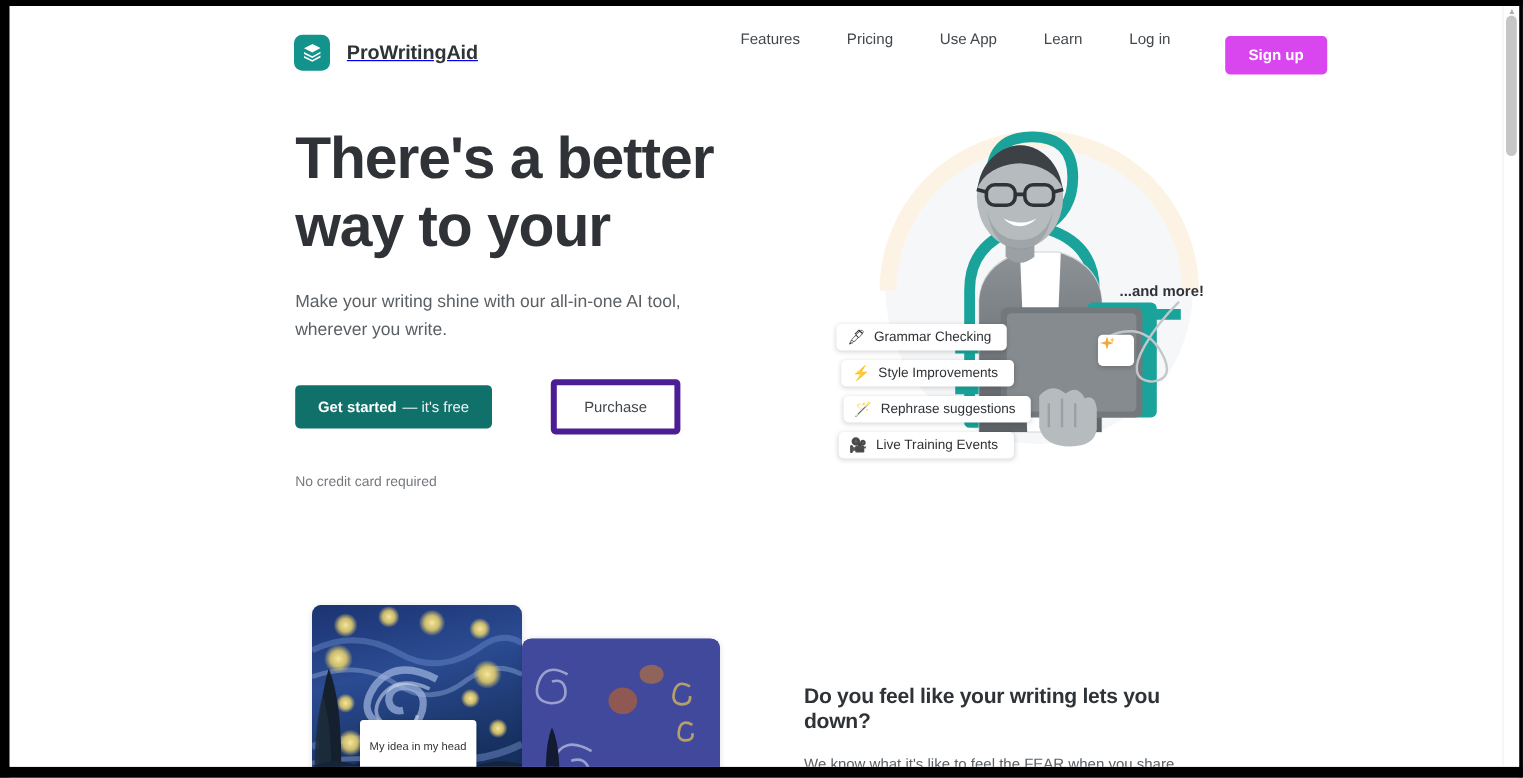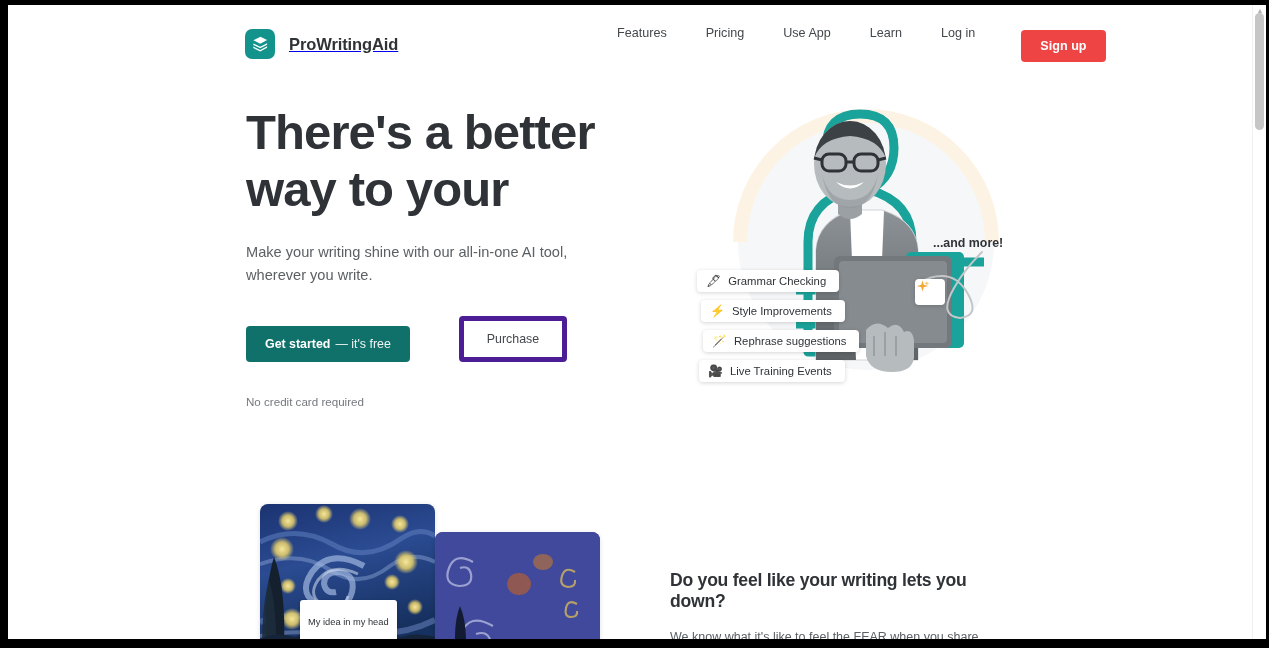--- a/index.html
+++ b/index.html
@@ -66,41 +66,41 @@
   }
 
   #nav { position:absolute; left:598px; top:0px; height:57px; display:flex; align-items:flex-end; gap:17px; }
   .nav-link {
     font-size:12.6px; color:#43484d;
     padding:0 11px; text-decoration:none; white-space:nowrap;
     line-height:57px;
   }
   #signup-btn {
     margin-left:18px;
-    background:#ef4444; color:#ffffff;
+    background:#d946ef; color:#ffffff;
     font-size:12.6px; font-weight:bold;
     border:none; border-radius:4px;
     padding:9px 19px; cursor:pointer;
     white-space:nowrap;
   }
 
   
   #hero { position:absolute; left:0; top:57px; width:1244px; height:420px; }
 
   #hero-copy { position:absolute; left:238px; top:42px; width:390px; }
   #hero-title {
     font-size:49px; line-height:57px; font-weight:bold;
     color:#2f3337; letter-spacing:-0.9px;
   }
   #hero-sub {
     margin-top:23px;
     font-size:14.6px; line-height:23px; color:#5b6065;
     width:330px;
   }
-  #hero-actions { margin-top:29px; display:flex; align-items:flex-end; gap:16px; }
+  #hero-actions { margin-top:29px; display:flex; align-items:center; gap:16px; }
   #get-started-btn {
     background:#10706A; color:#ffffff;
     border:none; border-radius:4px;
     padding:11px 19px; cursor:pointer;
     font-size:12.4px; white-space:nowrap;
   }
   #get-started-label { font-weight:bold; }
   #get-started-note { font-weight:normal; opacity:.93; margin-left:5px; }
   #purchase-btn {
     background:#ffffff; color:#43484d;

